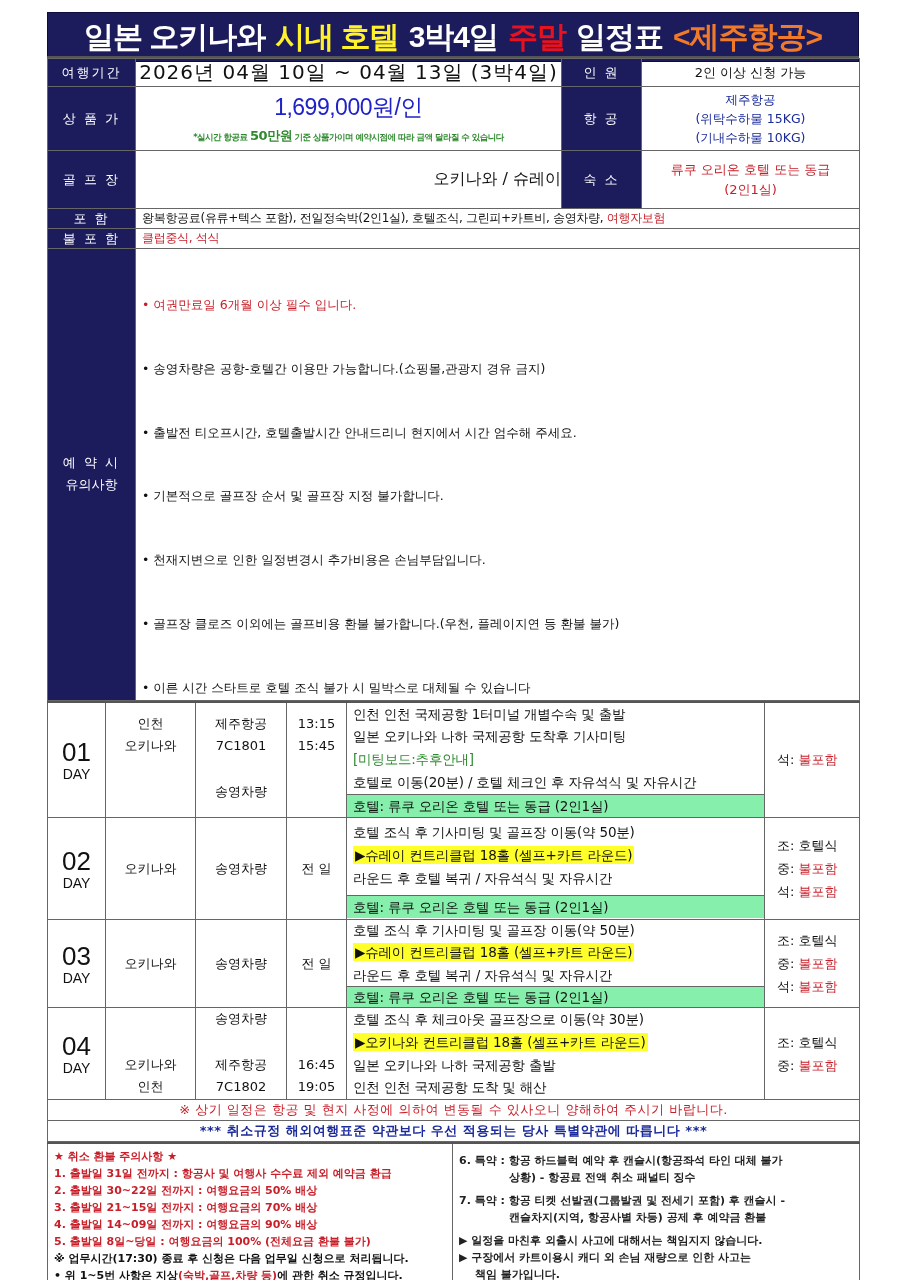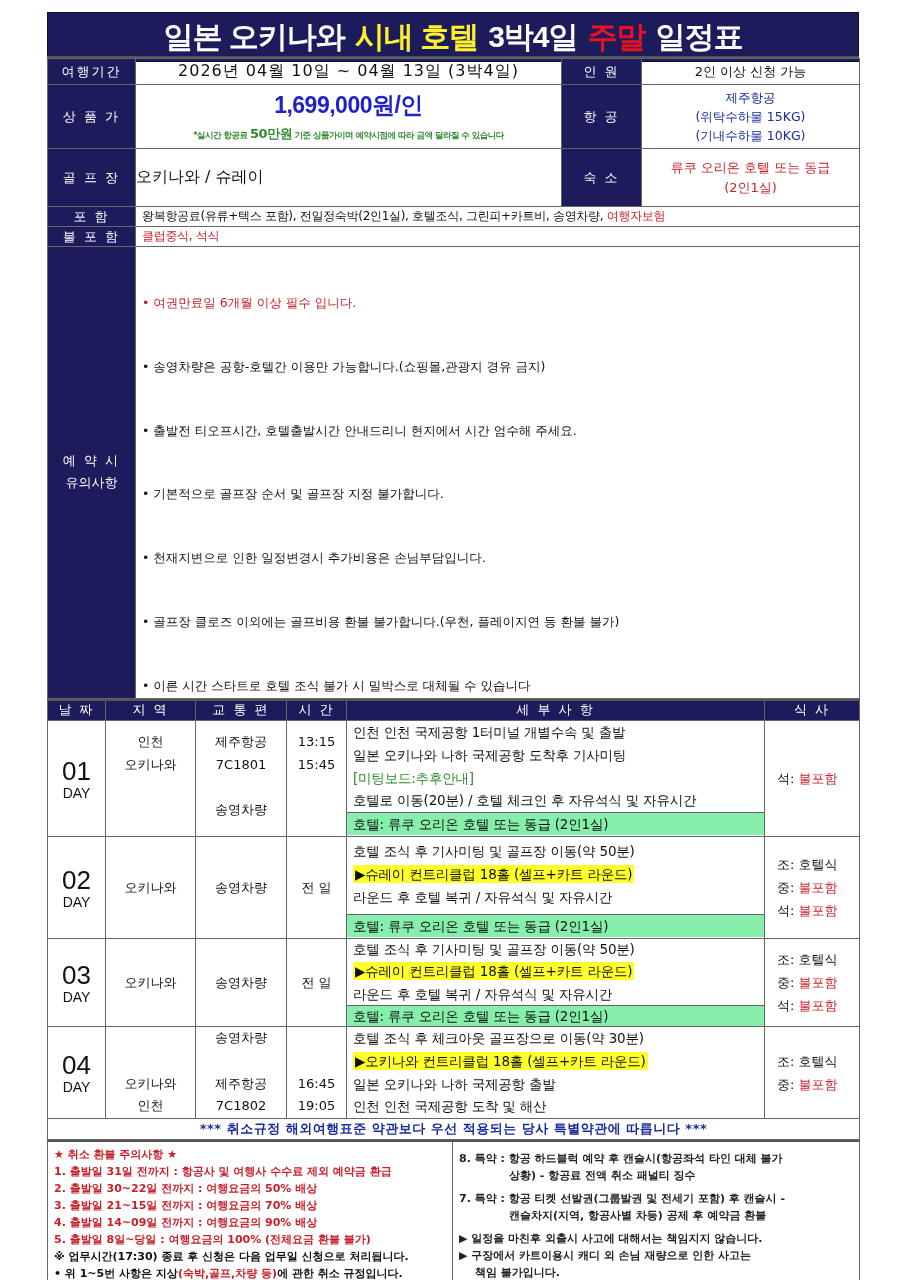--- a/index.html
+++ b/index.html
@@ -20,27 +20,27 @@
 
   .sheet { position: absolute; left: 47px; top: 56px; width: 812px; border-top: 2px solid #555; }
   table { border-collapse: collapse; width: 100%; table-layout: fixed; }
   td, th { border: 1px solid #666; font-size: 13px; vertical-align: middle; }
   .lbl { background: #1c1b5c; color: #fff; text-align: center; font-size: 13px; letter-spacing: 2px; font-weight: normal; }
   .center { text-align: center; }
   .red { color: #c8202a; }
   .blue { color: #1a2a9a; }
   .green { color: #2f8a2f; }
 
-  .period { font-size: 16px; text-align: center; letter-spacing: 1px; }
+  .period { font-size: 20px; text-align: center; letter-spacing: 1px; }
   .price { text-align: center; padding: 2px 0; }
-  .price .big { font-family: "Liberation Sans", sans-serif; font-weight: bold; font-size: 23px; color: #1f22c8; letter-spacing: -0.5px; }
+  .price .big { font-family: "Liberation Sans", sans-serif; font-weight: normal; font-size: 23px; color: #1f22c8; letter-spacing: -0.5px; }
   .price .note { font-size: 8.5px; color: #2f8a2f; font-weight: bold; letter-spacing: -0.5px; margin-top: 4px; }
   .price .note b { font-size: 13px; }
   .airline { text-align: center; color: #1a2a9a; font-size: 12.5px; line-height: 19px; }
-  .golf { text-align: left; font-size: 16px; }
+  .golf { text-align: right; font-size: 16px; }
   .hotel-info { text-align: center; color: #c8202a; font-size: 13px; line-height: 20px; }
   .incl { font-size: 12px; padding-left: 6px; white-space: nowrap; letter-spacing: -0.3px; }
   .notes-list { padding: 2px 6px; font-size: 12.5px; line-height: 19.8px; }
   .notes-list div { white-space: nowrap; margin-top: 44px; }
 
   .sched th { background: #1c1b5c; color: #fff; font-weight: normal; font-size: 13px; height: 21px; letter-spacing: 2px; }
   .sched td { text-align: center; font-size: 13px; }
   .daynum { font-family: "Liberation Sans", sans-serif; font-size: 26px; line-height: 28px; }
   .daylbl { font-family: "Liberation Sans", sans-serif; font-size: 14px; }
   .detail { padding: 0 !important; text-align: left !important; vertical-align: top !important; }
@@ -64,20 +64,21 @@
 </style>
 </head>
 <body>
 
 <div class="title-bar">
   <span>일본 오키나와</span>
   <span class="t-yellow">시내 호텔</span>
   <span>3박4일</span>
   <span class="t-red">주말</span>
   <span>일정표</span>
+  <span class="t-orange">&lt;제주항공&gt;</span>
 </div>
 
 <div class="sheet">
 
   <table>
     <colgroup>
       <col style="width:88px">
         <col style="width:426px">
         <col style="width:80px">
         <col style="width:218px">
@@ -140,28 +141,20 @@
   <table class="sched" style="border-top:2px solid #555">
     <colgroup>
       <col style="width:58px">
         <col style="width:90px">
         <col style="width:91px">
         <col style="width:60px">
         <col style="width:418px">
         <col style="width:95px">
     </colgroup>
     <tbody>
-        <tr>
-      <th>날 짜</th>
-      <th>지 역</th>
-      <th>교 통 편</th>
-      <th>시 간</th>
-      <th>세 부 사 항</th>
-      <th>식 사</th>
-    </tr>
 
     <tr style="height:116px">
       <td>
         <div class="daynum">01</div>
         <div class="daylbl">DAY</div>
       </td>
       <td class="stack" style="vertical-align:top;padding-top:10px">
         <div>인천</div>
         <div>오키나와</div>
       </td>
@@ -257,20 +250,23 @@
         <div class="line"><span class="hl">▶오키나와 컨트리클럽 18홀 (셀프+카트 라운드)</span></div>
         <div class="line">일본 오키나와 나하 국제공항 출발</div>
         <div class="line">인천 인천 국제공항 도착 및 해산</div>
       </td>
       <td class="meal">
         <div><span>조: </span><span>호텔식</span></div>
         <div><span>중: </span><span class="red">불포함</span></div>
       </td>
     </tr>
 
+    <tr>
+      <td colspan="6" class="banner red">※ 상기 일정은 항공 및 현지 사정에 의하여 변동될 수 있사오니 양해하여 주시기 바랍니다.</td>
+    </tr>
     <tr>
       <td colspan="6" class="banner blue">*** 취소규정 해외여행표준 약관보다 우선 적용되는 당사 특별약관에 따릅니다 ***</td>
     </tr>
   </tbody>
     </table>
 
   <table style="border-top:2px solid #555">
     <colgroup>
         <col style="width:405px">
         <col style="width:407px">
@@ -283,21 +279,21 @@
         <div class="r">2. 출발일 30~22일 전까지 : 여행요금의 50% 배상</div>
         <div class="r">3. 출발일 21~15일 전까지 : 여행요금의 70% 배상</div>
         <div class="r">4. 출발일 14~09일 전까지 : 여행요금의 90% 배상</div>
         <div class="r">5. 출발일 8일~당일 : 여행요금의 100% (전체요금 환불 불가)</div>
         <div class="k">※ 업무시간(17:30) 종료 후 신청은 다음 업무일 신청으로 처리됩니다.</div>
         <div class="k"><span>• 위 1~5번 사항은 지상</span><span class="r">(숙박,골프,차량 등)</span><span>에 관한 취소 규정입니다.</span></div>
         <div class="k" style="padding-left:14px">항공 6~7의 사항은 지상취소 규정과 별도로 적용합니다.</div>
       </td>
       <td class="special">
         <div class="item">
-          <div>8. 특약 : 항공 하드블럭 예약 후 캔슬시(항공좌석 타인 대체 불가</div>
+          <div>6. 특약 : 항공 하드블럭 예약 후 캔슬시(항공좌석 타인 대체 불가</div>
           <div class="indent">상황) - 항공료 전액 취소 패널티 징수</div>
         </div>
         <div class="item">
           <div>7. 특약 : 항공 티켓 선발권(그룹발권 및 전세기 포함) 후 캔슬시 -</div>
           <div class="indent">캔슬차지(지역, 항공사별 차등) 공제 후 예약금 환불</div>
         </div>
         <div>▶ 일정을 마친후 외출시 사고에 대해서는 책임지지 않습니다.</div>
         <div>▶ 구장에서 카트이용시 캐디 외 손님 재량으로 인한 사고는</div>
         <div class="indent2">책임 불가입니다.</div>
       </td>

